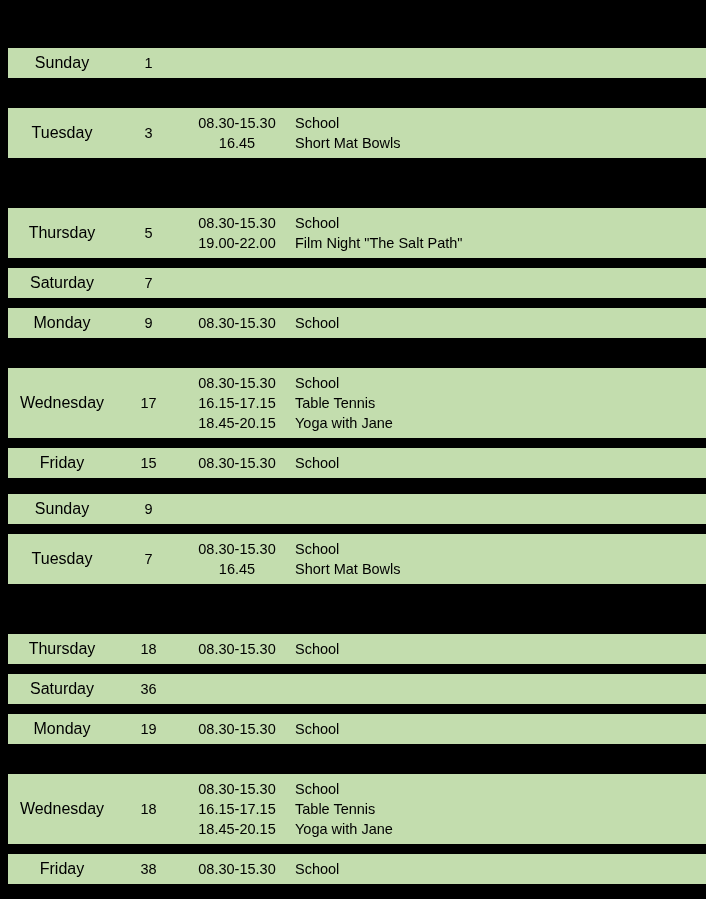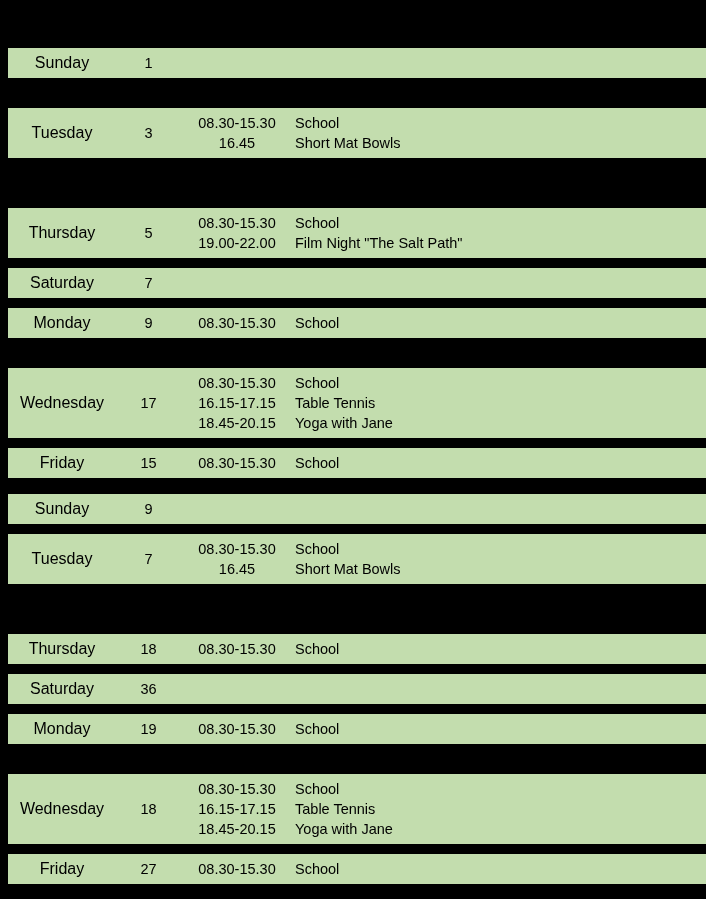--- a/index.html
+++ b/index.html
@@ -206,21 +206,21 @@
           <span class="event-desc">Table Tennis</span>
         </div>
         <div class="event-line">
           <span class="event-time">18.45-20.15</span>
           <span class="event-desc">Yoga with Jane</span>
         </div>
       </div>
     </div>
     <div class="row" style="top: 854px; height: 30px; background: rgb(195, 221, 174);">
       <div class="day-col">Friday</div>
-      <div class="date-col">27</div>
+      <div class="date-col">38</div>
       <div class="events-col">
         <div class="event-line">
           <span class="event-time">08.30-15.30</span>
           <span class="event-desc">School</span>
         </div>
       </div>
     </div>
   </div>
 
 </body></html>

